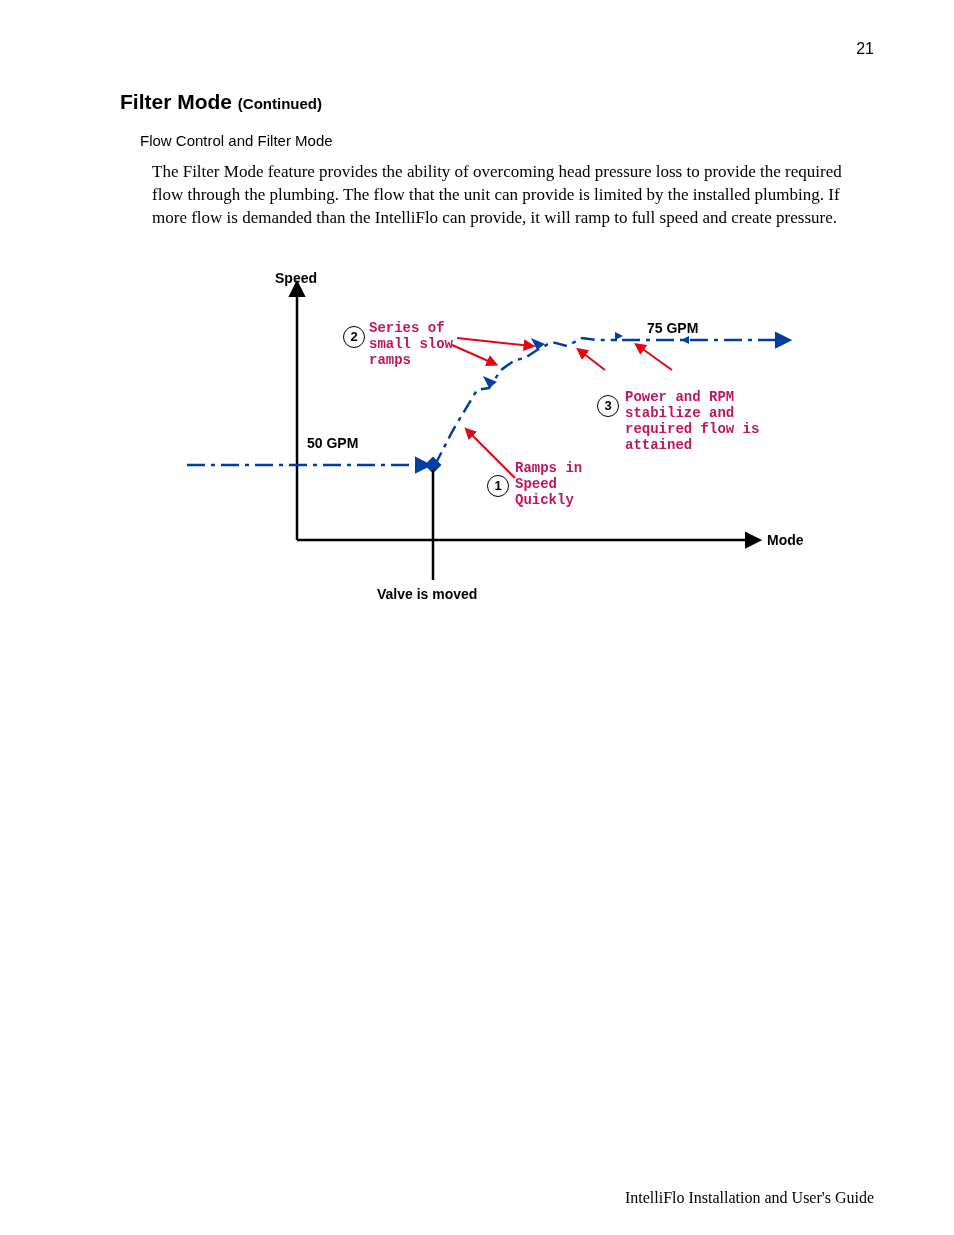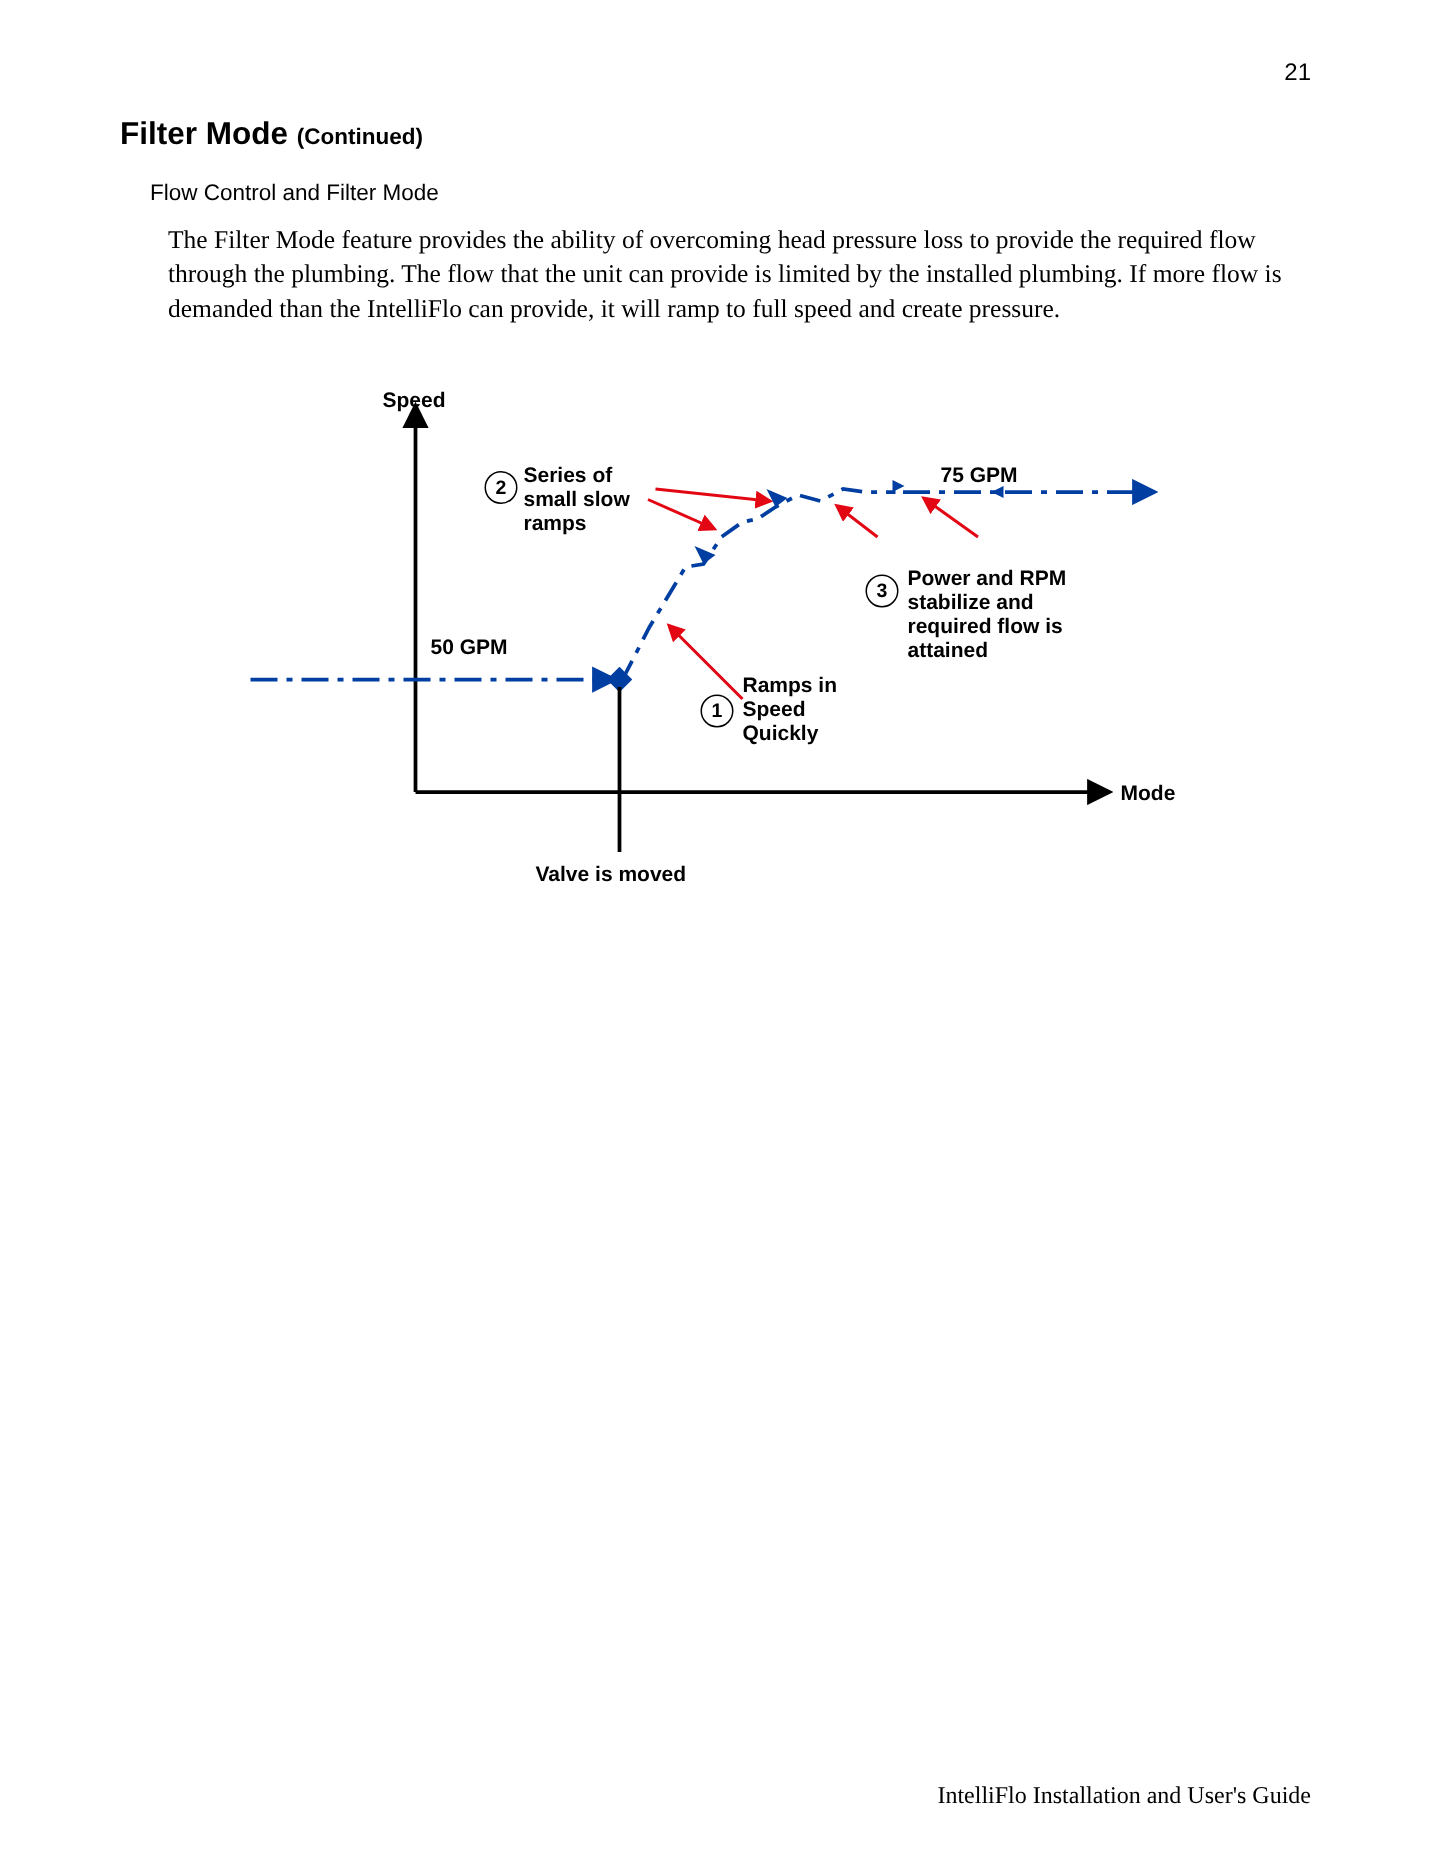--- a/index.html
+++ b/index.html
@@ -7,34 +7,34 @@
     padding: 0;
     background: #fff;
     font-family: "Times New Roman", Times, serif;
     color: #000;
   }
   .page {
     width: 954px;
     height: 1235px;
     position: relative;
     box-sizing: border-box;
-    padding: 40px 80px 40px 80px;
+    padding: 40px 80px 40px 120px;
   }
   .page-number {
     position: absolute;
     top: 40px;
     right: 80px;
     font-family: Arial, Helvetica, sans-serif;
     font-size: 16px;
   }
   .section-title {
     font-family: Arial, Helvetica, sans-serif;
     font-weight: bold;
     font-size: 21px;
-    margin-top: 38px;
+    margin-top: 50px;
     margin-bottom: 18px;
   }
   .section-title .continued {
     font-size: 15px;
     font-weight: bold;
   }
   .subsection-title {
     font-family: Arial, Helvetica, sans-serif;
     font-weight: normal;
     font-size: 15px;
@@ -59,21 +59,21 @@
   }
   .fig-label {
     position: absolute;
     font-family: Arial, Helvetica, sans-serif;
     font-weight: bold;
     font-size: 14px;
     line-height: 1.15;
     color: #000;
     white-space: pre;
   }
-  .fig-label.red { color: #000000; }
+  .fig-label.red { color: #be185d; font-family: Liberation Mono, monospace; }
   .circled-num {
     position: absolute;
     width: 20px;
     height: 20px;
     border: 1.5px solid #000;
     border-radius: 50%;
     font-family: Arial, Helvetica, sans-serif;
     font-weight: bold;
     font-size: 13px;
     text-align: center;

